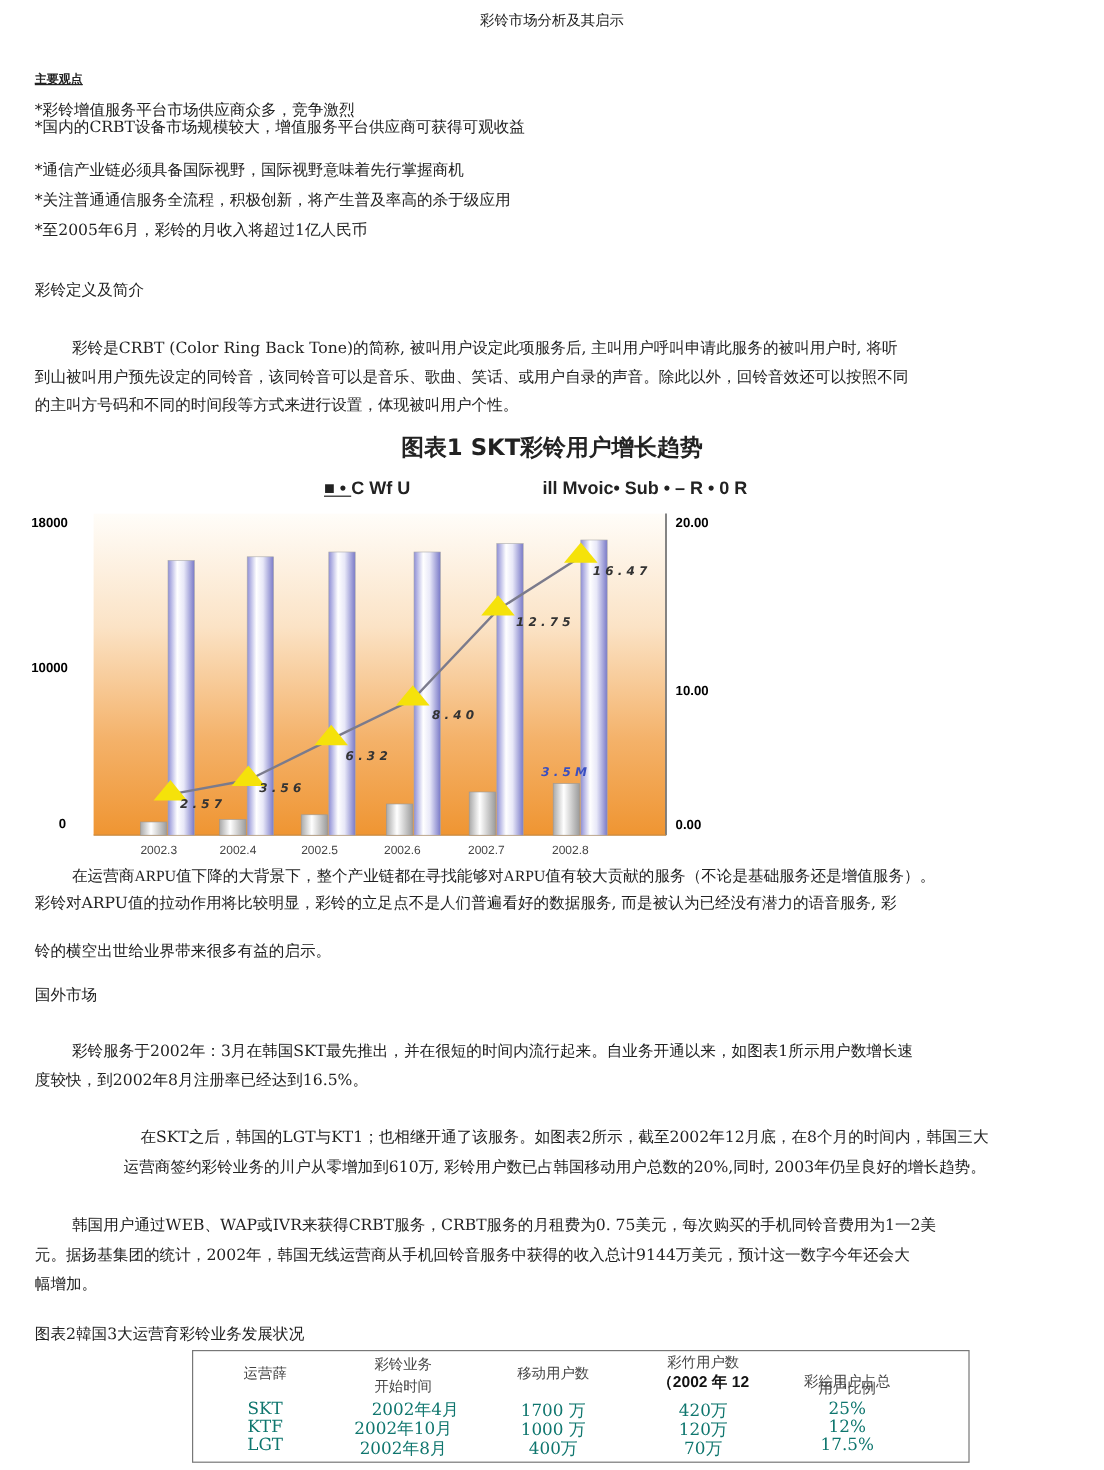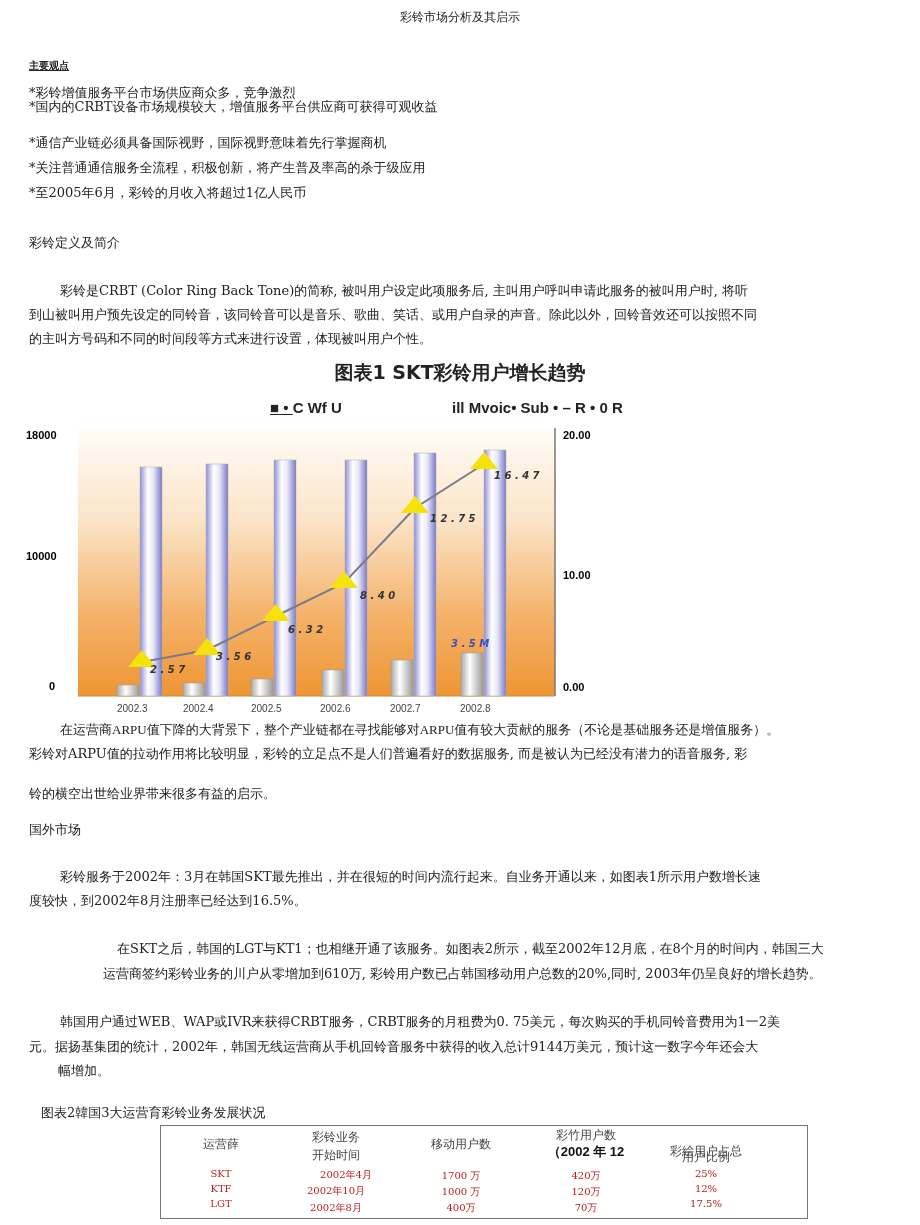--- a/index.html
+++ b/index.html
@@ -10,21 +10,21 @@
   .title { left: 0; width: 920px; top: 8px; text-align: center; font-size: 12px; }
   .h { font-weight: bold; font-size: 10px; text-decoration: underline; }
   .para { font-size: 13px; line-height: 26px; white-space: nowrap; }
   .chart-title { font-family: "DejaVu Sans", "Liberation Sans", sans-serif; font-size: 19px; font-weight: bold;
                  left: 0; width: 920px; text-align: center; top: 360px; }
   .legend { font-family: "Liberation Sans", "DejaVu Sans", sans-serif; font-size: 15px; font-weight: bold; top: 399px; }
   .axis-label { font-family: "Liberation Sans", "DejaVu Sans", sans-serif; font-size: 11px; font-weight: bold; color: #111; }
   .tbl { left: 160px; top: 1125px; width: 598px; height: 92px; border: 1px solid #777; padding-left: 48px; }
   .tbl .col { position: absolute; text-align: center; }
   .hdr { font-family: "DejaVu Serif", serif; font-size: 12px; color: #444; line-height: 18px; }
-  .cell { font-size: 10px; line-height: 12px; color: #b91c1c; }
+  .cell { font-size: 14px; line-height: 12px; color: #0f766e; }
 </style>
 </head>
 <body>
 
 <div class="abs t title">彩铃市场分析及其启示</div>
 
 <div class="abs h" style="left:29px; top:59px;">主要观点</div>
 <div class="abs para" style="left:29px; top:80px;">*彩铃增值服务平台市场供应商众多，竞争激烈</div>
 <div class="abs para" style="left:29px; top:94px;">*国内的CRBT设备市场规模较大，增值服务平台供应商可获得可观收益</div>
 <div class="abs para" style="left:29px; top:130px;">*通信产业链必须具备国际视野，国际视野意味着先行掌握商机</div>
@@ -131,23 +131,23 @@
 
 <div class="abs para" style="left:29px; top:817px;">国外市场</div>
 <div class="abs para" style="left:60px; top:864px;">彩铃服务于2002年：3月在韩国SKT最先推出，并在很短的时间内流行起来。自业务开通以来，如图表1所示用户数增长速</div>
 <div class="abs para" style="left:29px; top:888px;">度较快，到2002年8月注册率已经达到16.5%。</div>
 
 <div class="abs para" style="left:117px; top:936px;">在SKT之后，韩国的LGT与KT1；也相继开通了该服务。如图表2所示，截至2002年12月底，在8个月的时间内，韩国三大</div>
 <div class="abs para" style="left:103px; top:961px;">运营商签约彩铃业务的川户从零增加到610万, 彩铃用户数已占韩国移动用户总数的20%,同时, 2003年仍呈良好的增长趋势。</div>
 
 <div class="abs para" style="left:60px; top:1009px;">韩国用户通过WEB、WAP或IVR来获得CRBT服务，CRBT服务的月租费为0. 75美元，每次购买的手机同铃音费用为1一2美</div>
 <div class="abs para" style="left:29px; top:1034px;">元。据扬基集团的统计，2002年，韩国无线运营商从手机回铃音服务中获得的收入总计9144万美元，预计这一数字今年还会大</div>
-<div class="abs para" style="left:29px; top:1058px;margin-left:29px;">幅增加。</div>
+<div class="abs para" style="left:29px; top:1058px;">幅增加。</div>
 
-<div class="abs para" style="left:29px; top:1100px;margin-left:12px;">图表2韓国3大运营育彩铃业务发展状况</div>
+<div class="abs para" style="left:29px; top:1100px;">图表2韓国3大运营育彩铃业务发展状况</div>
 
 <div class="abs tbl">
 
   <div class="col hdr" style="left:10px; width:100px; top:9px;">运营薛</div>
   <div class="col hdr" style="left:120px; width:110px; top:2px;">彩铃业务</div>
   <div class="col hdr" style="left:120px; width:110px; top:20px;">开始时间</div>
   <div class="col hdr" style="left:240px; width:120px; top:9px;">移动用户数</div>
   <div class="col hdr" style="left:360px; width:130px; top:0px;">彩竹用户数</div>
   <div class="col hdr" style="left:360px; width:130px; top:17px; font-family:'Liberation Sans',sans-serif; font-weight:bold; color:#111; font-size:13px;">（2002 年 12</div>
   <div class="col hdr" style="left:490px; width:110px; top:4px;margin-top:12px;">彩絵用户占总</div>

